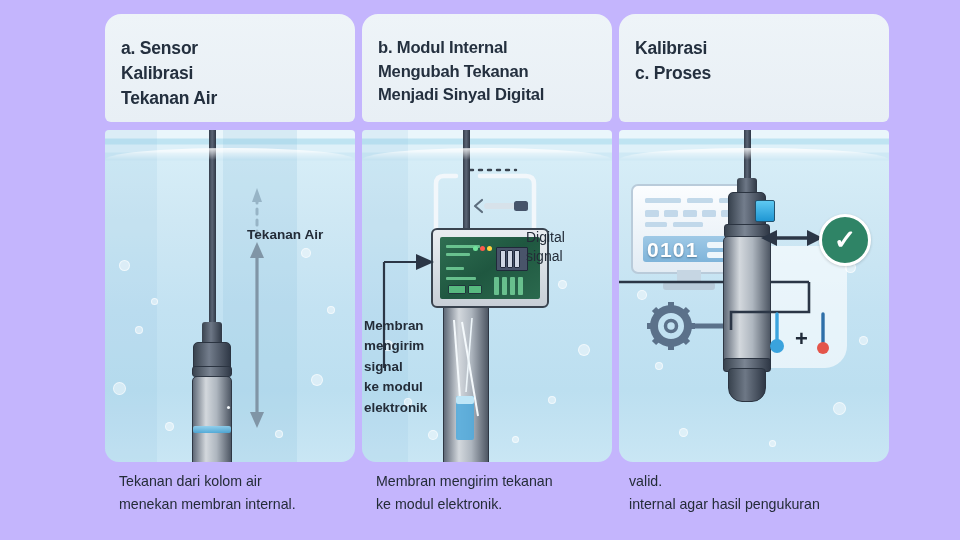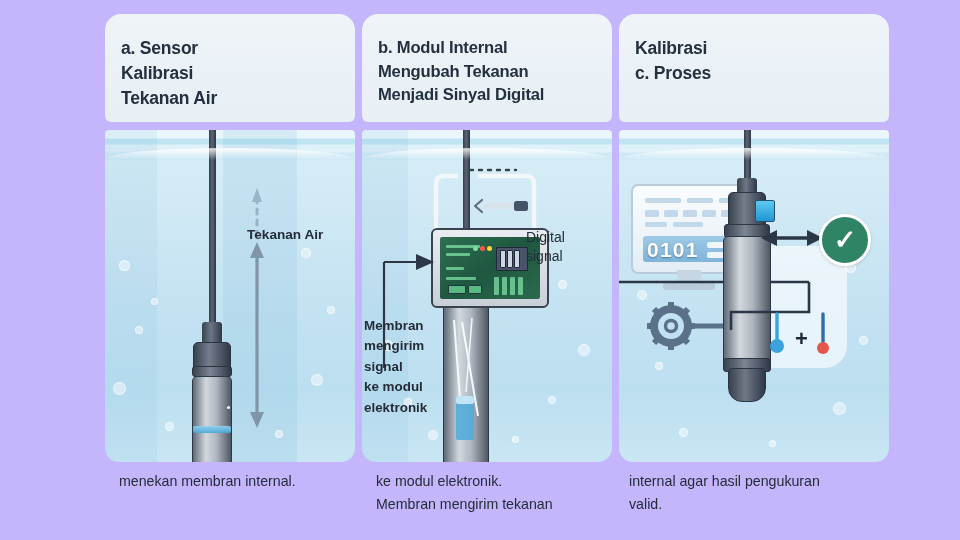--- a/index.html
+++ b/index.html
@@ -159,20 +159,21 @@
         <line x1="152" y1="122" x2="152" y2="288" stroke="#8095a6" stroke-width="3.2"></line>
         <polygon points="152,112 145,128 159,128" fill="#8095a6"></polygon>
         <polygon points="152,298 145,282 159,282" fill="#8095a6"></polygon>
       </svg>
       <div class="anno" style="left:142px;top:96px;font-size:13.6px;">
         <span>Tekanan Air</span>
       </div>
     </div>
 
     <div class="caption">
+      <div>Tekanan dari kolom air</div>
       <div>menekan membran internal.</div>
     </div>
   </div>
 
   <div class="panel p2">
 
     <div class="titlecard"></div>
     <div class="title">
       <div>b. Modul Internal</div>
       <div>Mengubah Tekanan</div>
@@ -252,22 +253,22 @@
       <div class="anno" style="left:2px;top:186px;font-size:13.4px;font-weight:700;line-height:1.52;">
         <div>Membran</div>
         <div>mengirim</div>
         <div>signal</div>
         <div>ke modul</div>
         <div>elektronik</div>
       </div>
     </div>
 
     <div class="caption">
+      <div>Membran mengirim tekanan</div>
       <div>ke modul elektronik.</div>
-      <div>Membran mengirim tekanan</div>
     </div>
   </div>
 
   <div class="panel p3">
 
     <div class="titlecard"></div>
     <div class="title">
       <div>Kalibrasi</div>
       <div>c. Proses</div>
     </div>
@@ -357,18 +358,18 @@
         </g>
         <g>
           <line x1="56" y1="4" x2="56" y2="32" stroke="#2e6fa8" stroke-width="3.4" stroke-linecap="round"></line>
           <circle cx="56" cy="38" r="6" fill="#e4554a"></circle>
         </g>
       </svg>
       <div style="position:absolute;left:176px;top:196px;font-size:22px;font-weight:700;color:#1f2a38;">+</div>
     </div>
 
     <div class="caption">
+      <div>valid.</div>
       <div>internal agar hasil pengukuran</div>
-      <div>valid.</div>
     </div>
   </div>
 
 </div>
 
 </body></html>

